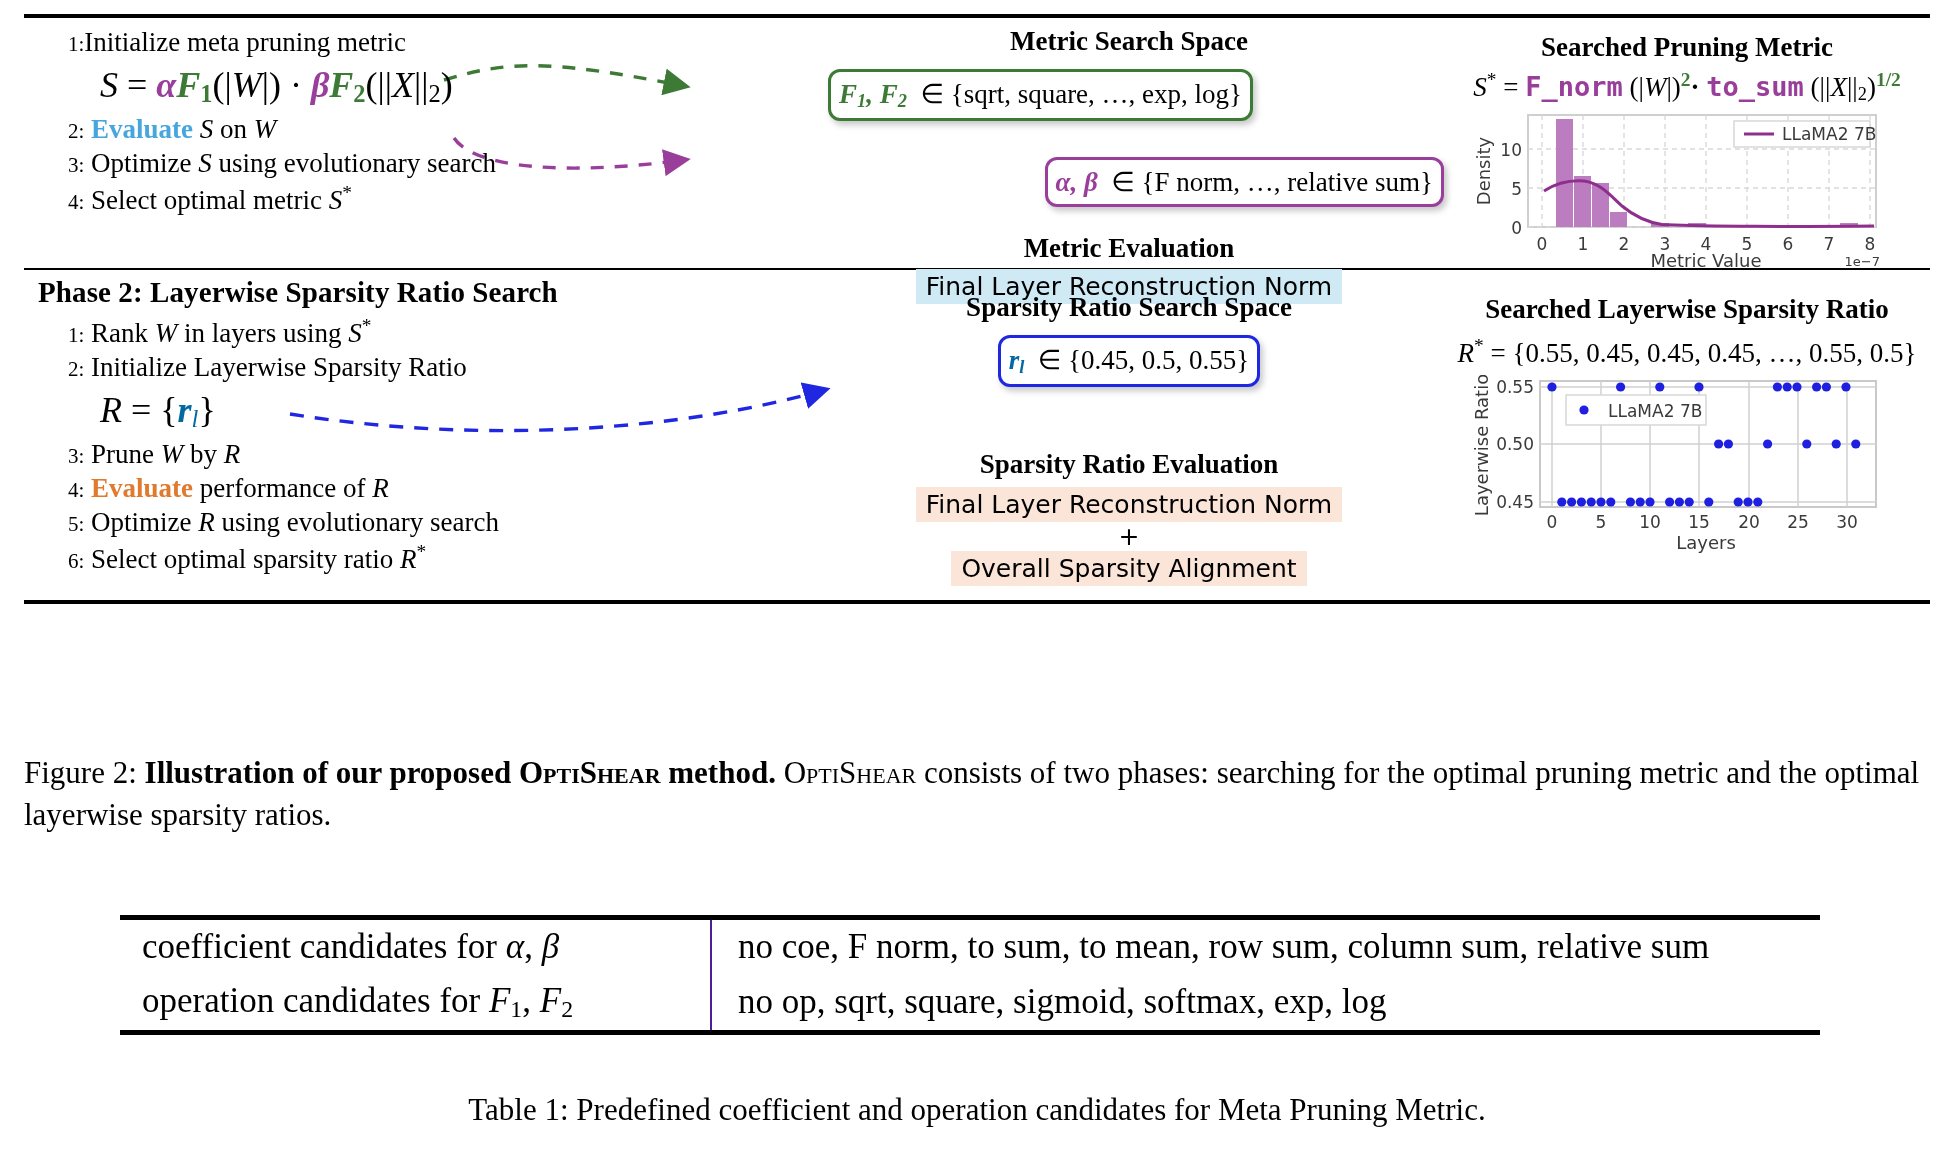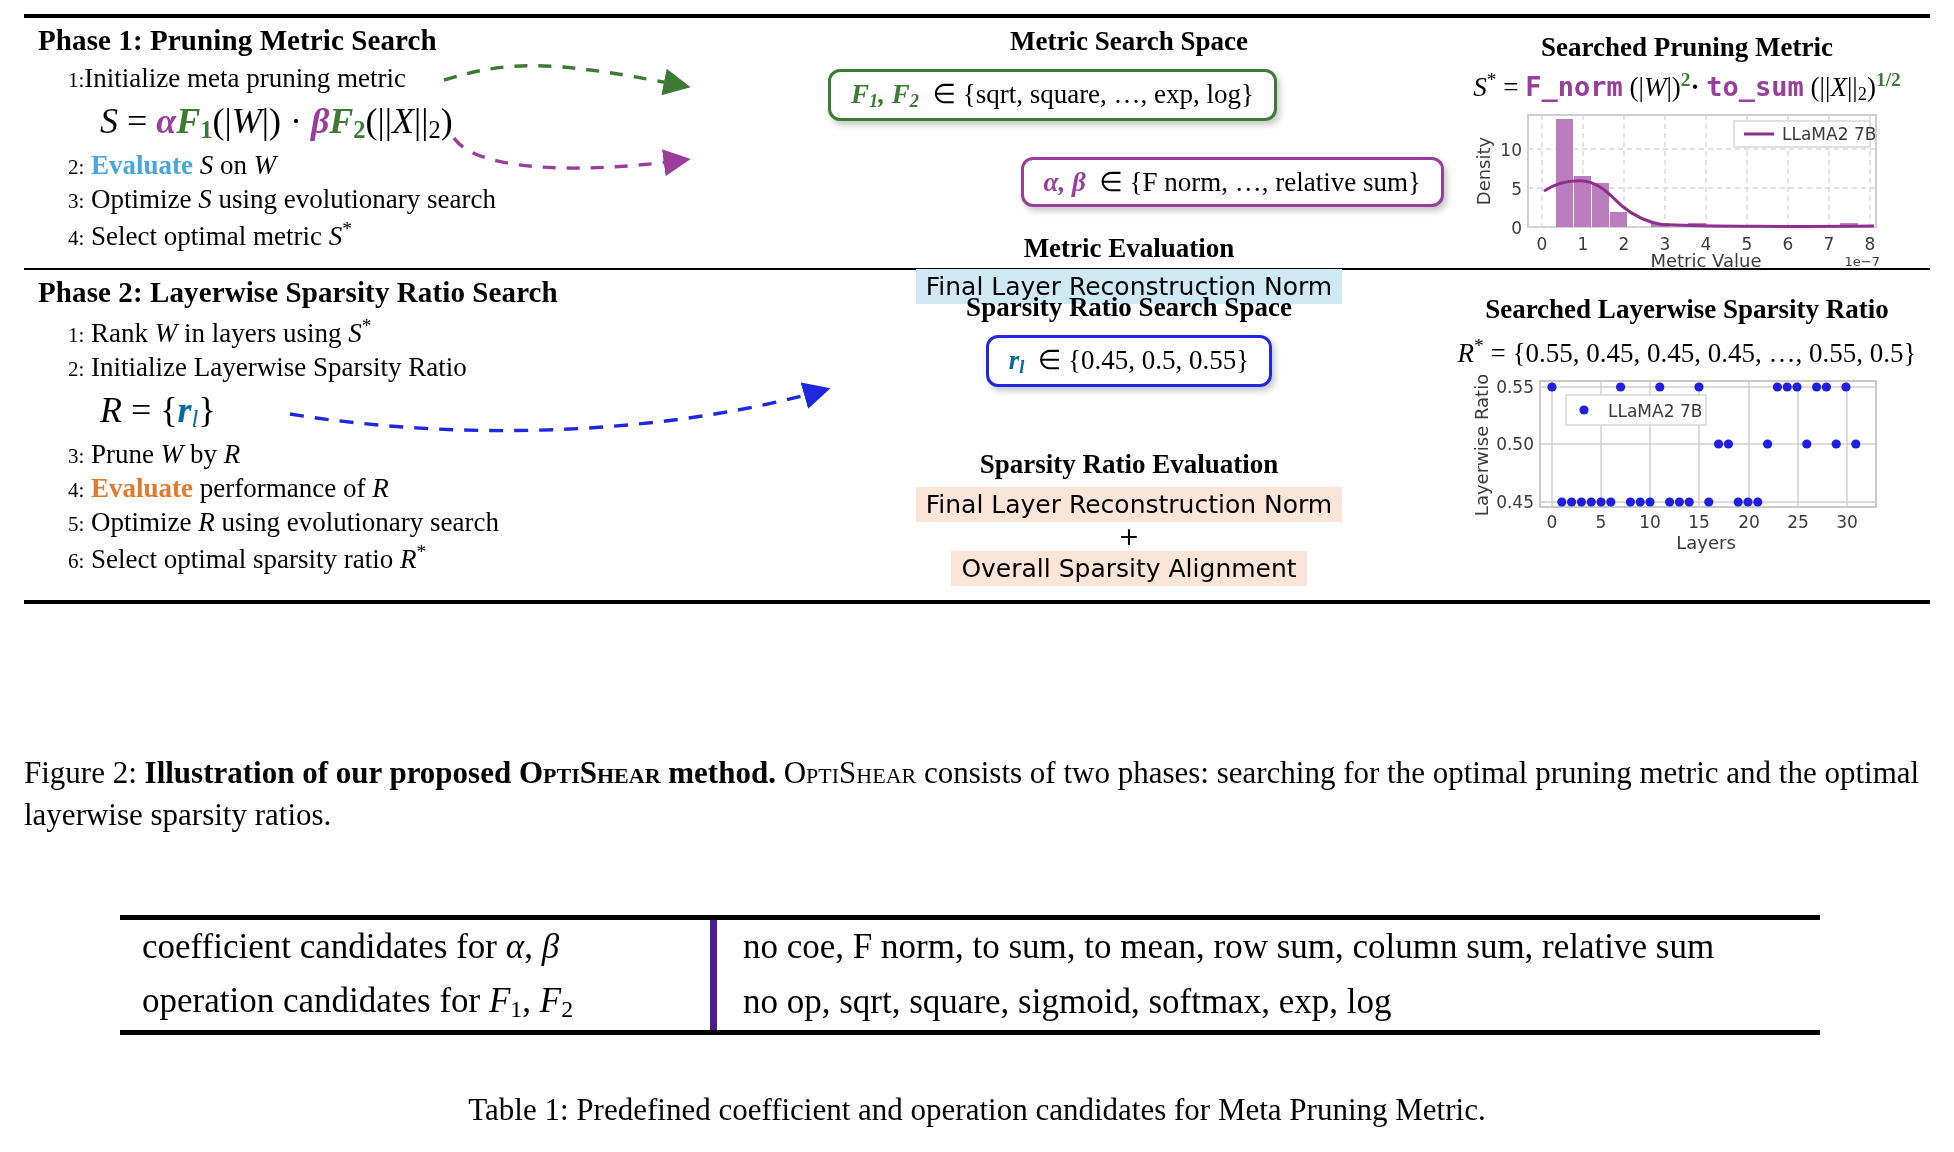--- a/index.html
+++ b/index.html
@@ -30,21 +30,21 @@
   .blue{color:#0369a1;}
   .lightblue{color:#47a6dd;font-weight:bold;}
   .orange{color:#e07a2f;font-weight:bold;}
   sup.st{font-size:.72em;vertical-align:super;}
   sub.sb{font-size:.68em;vertical-align:-.22em;}
 
   .center-head{text-align:center;font-weight:bold;font-size:27px;margin:2px 0 12px 0;}
 
   .pill{
     display:inline-block;border-radius:12px;background:#fff;
-    padding:6px 20px;font-size:27px;white-space:nowrap;
+    padding:6px 8px;font-size:27px;white-space:nowrap;
     box-shadow:3px 4px 6px rgba(0,0,0,.22);
   }
   .pill.green-b{border:3px solid #3c7a36;}
   .pill.purple-b{border:3px solid #993f9b;}
   .pill.blue-b{border:3px solid #1f27e0;}
 
   .hl-blue{background:#cfe9f5;padding:3px 10px;font-family:"DejaVu Sans",sans-serif;font-size:25px;}
   .hl-peach{background:#fae5d8;padding:3px 10px;font-family:"DejaVu Sans",sans-serif;font-size:25px;}
 
   .plot-eq{font-size:27px;text-align:center;white-space:nowrap;margin:0 0 4px 0;}
@@ -62,21 +62,21 @@
   .sc{font-variant:small-caps;font-weight:bold;}
   .sc2{font-variant:small-caps;}
 
   
   .tbl{position:absolute;left:120px;top:915px;width:1700px;}
   .tbl .rule-top{height:5px;background:#000;}
   .tbl .rule-bot{height:5px;background:#000;}
   .tbl table{border-collapse:collapse;width:100%;font-size:35px;}
   .tbl td{padding:7px 8px;vertical-align:middle;white-space:nowrap;}
   .tbl td.left{width:560px;text-align:left;padding-left:22px;}
-  .tbl td.right{border-left:7px solid #4c1d95;padding-left:26px;}
+  .tbl td.right{border-left:2px solid #4c1d95;padding-left:26px;}
   .tbl-cap{position:absolute;left:24px;top:1092px;width:1906px;text-align:center;font-size:31px;}
 
   .arrow-layer{position:absolute;left:0;top:0;pointer-events:none;}
 </style>
 </head>
 <body>
 
 <div class="figure-box">
 
   <div class="hrule-thick"></div>
@@ -90,21 +90,20 @@
         </marker>
         <marker id="ah-purple" markerWidth="8" markerHeight="8" refX="6" refY="4" orient="auto">
           <path d="M0,0 L8,4 L0,8 z" fill="#993f9b"></path>
         </marker>
       </defs>
       <path d="M420,62 C480,44 520,40 660,68" fill="none" stroke="#3c7a36" stroke-width="3.4" stroke-dasharray="13,11" marker-end="url(#ah-green)"></path>
       <path d="M430,120 C450,150 540,158 660,142" fill="none" stroke="#993f9b" stroke-width="3.4" stroke-dasharray="13,11" marker-end="url(#ah-purple)"></path>
     </svg>
 
     <div class="col-algo">
-      <div class="phase-title">Phase 1: Pruning Metric Search</div>
 
       <div class="step">
         <span class="num">1:</span><span>Initialize meta pruning metric</span>
       </div>
 
       <div class="eq">
         <i class="v">S</i> = <span class="bi purple">α</span><span class="bi green">F</span><sub class="sb green"><b>1</b></sub>(|<i class="v">W</i>|) · <span class="bi purple">β</span><span class="bi green">F</span><sub class="sb green"><b>2</b></sub>(||<i class="v">X</i>||<sub class="sb">2</sub>)
       </div>
 
       <div class="step">

